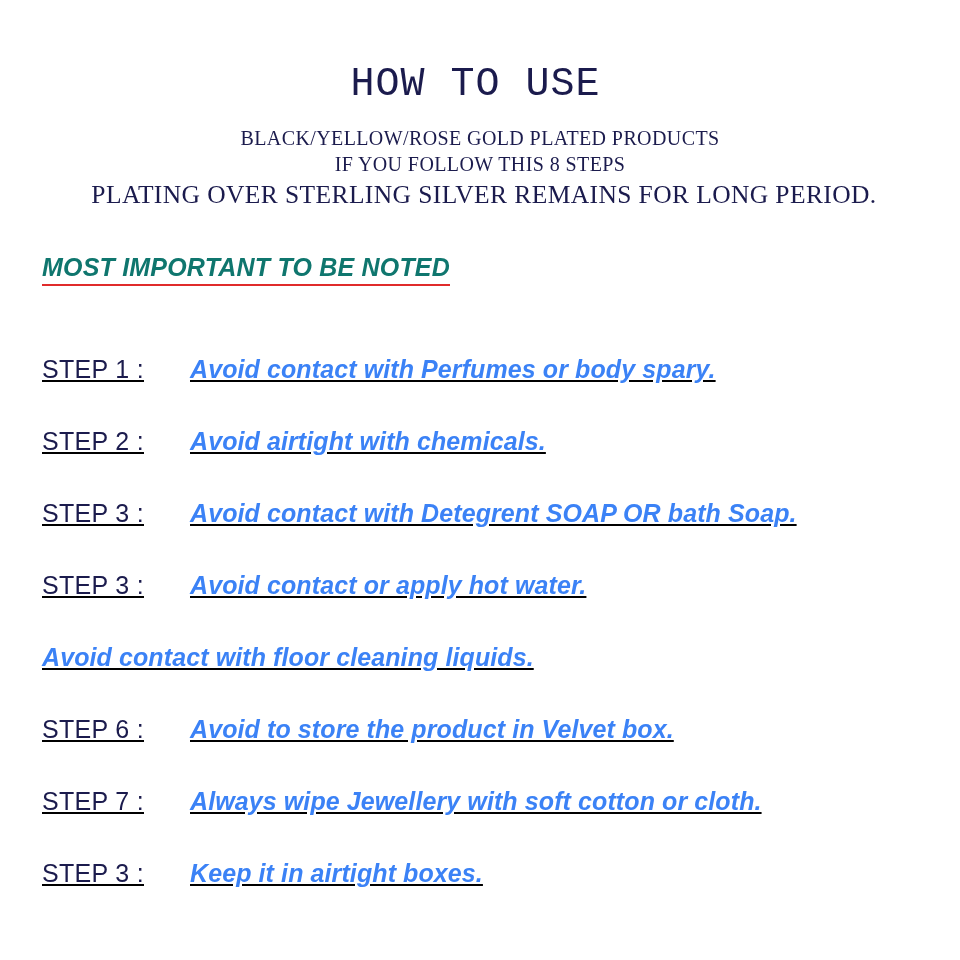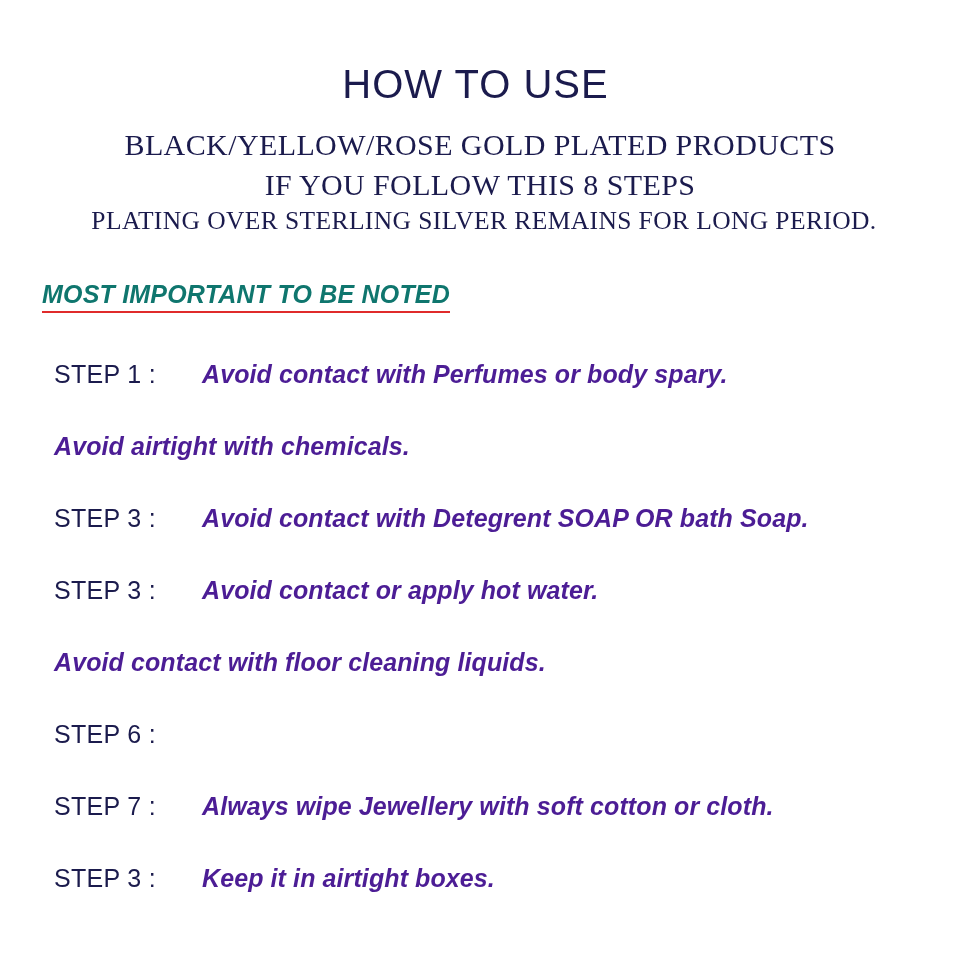--- a/index.html
+++ b/index.html
@@ -15,37 +15,37 @@
   }
   .page {
     position: relative;
     width: 960px;
     height: 960px;
     box-sizing: border-box;
     padding: 0;
   }
   .title {
     text-align: center;
-    font-family: Liberation Sans, sans-serif;
+    font-family: Liberation Mono, monospace;
     font-size: 40px;
     letter-spacing: 1px;
     color: #1b1b4d;
     margin: 62px 16px 0 0;
     font-weight: 400;
     padding-left: 7px;
   }
   .subtitle-block {
     text-align: center;
     font-family: "Liberation Serif", serif;
     color: #1b1b4d;
     margin-top: 18px;
     line-height: 1.32;
   }
   .subtitle-line {
-    font-size: 30px;
+    font-size: 20px;
     letter-spacing: 0.4px;
     white-space: nowrap;
   }
   .subtitle-line.l3 {
     font-size: 25.5px;
     padding-left: 8px;
   }
   .note {
     margin: 42px 0 0 42px;
     display: inline-block;
@@ -57,33 +57,34 @@
     border-bottom: 2px solid #e02b2b;
     padding-bottom: 2px;
   }
   .steps {
     margin: 26px 0 0 0;
     padding: 0;
     list-style: none;
   }
   .step {
     display: flex;
-    align-items: center;
-    margin: 0 0 0 54px;
+    align-items: flex-end;
+    margin: 0 0 0 42px;
     height: 72px;
+    text-decoration: underline;
   }
   .step-label {
     color: #1b1b4d;
     font-size: 25px;
     width: 148px;
     flex: 0 0 148px;
     letter-spacing: 0.3px;
   }
   .step-text {
-    color: #4c1d95;
+    color: #3b82f6;
     font-size: 25px;
     font-weight: bold;
     font-style: italic;
     letter-spacing: 0.1px;
     white-space: nowrap;
   }
 </style>
 </head>
 <body>
 
@@ -100,35 +101,37 @@
   <div>
     <div class="note">MOST IMPORTANT TO BE NOTED</div>
   </div>
 
   <ul class="steps">
     <li class="step">
       <span class="step-label">STEP 1 :</span>
       <span class="step-text">Avoid contact with Perfumes or body spary.</span>
     </li>
     <li class="step">
+      <span class="step-label">STEP 2 :</span>
       <span class="step-text">Avoid airtight with chemicals.</span>
     </li>
     <li class="step">
       <span class="step-label">STEP 3 :</span>
       <span class="step-text">Avoid contact with Detegrent SOAP OR bath Soap.</span>
     </li>
     <li class="step">
       <span class="step-label">STEP 3 :</span>
       <span class="step-text">Avoid contact or apply hot water.</span>
     </li>
     <li class="step">
       <span class="step-text">Avoid contact with floor cleaning liquids.</span>
     </li>
     <li class="step">
       <span class="step-label">STEP 6 :</span>
+      <span class="step-text">Avoid to store the product in Velvet box.</span>
     </li>
     <li class="step">
       <span class="step-label">STEP 7 :</span>
       <span class="step-text">Always wipe Jewellery with soft cotton or cloth.</span>
     </li>
     <li class="step">
       <span class="step-label">STEP 3 :</span>
       <span class="step-text">Keep it in airtight boxes.</span>
     </li>
   </ul>

